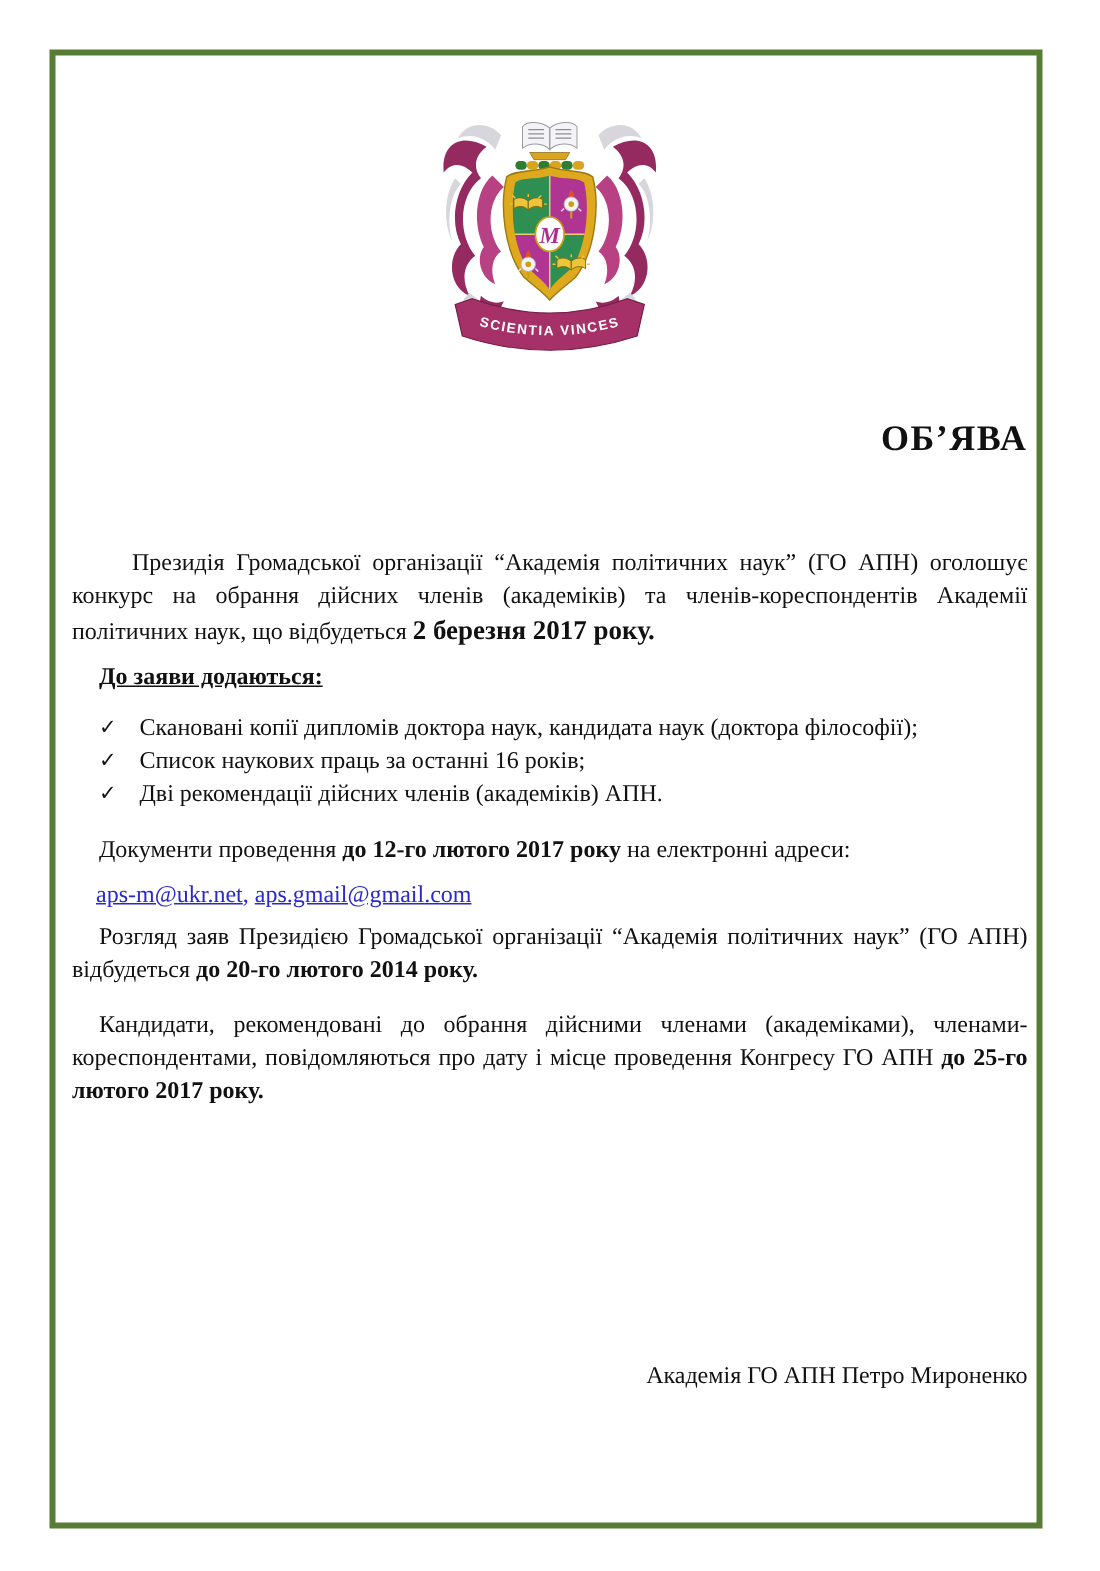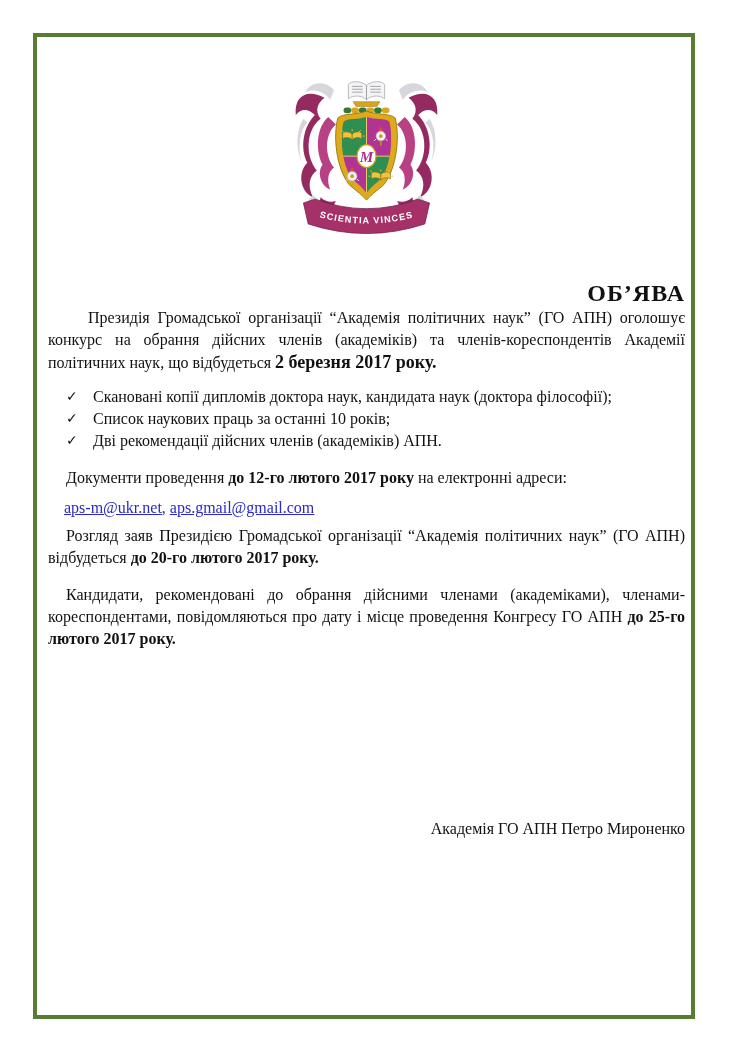--- a/index.html
+++ b/index.html
@@ -40,21 +40,21 @@
     line-height: 28px;
     font-weight: bold;
     letter-spacing: 1px;
   }
   .par {
     margin: 0;
     font-size: 16px;
     line-height: 22px;
     text-align: justify;
   }
-  .p-intro     { text-indent: 40px; }
+  .p-intro     { margin-top: 58px; text-indent: 40px; }
   .p-candidates{ margin-top: 15px; text-indent: 18px; }
   .b-big       { font-weight: bold; font-size: 18px; }
   b            { font-weight: bold; }
   .attach-heading {
     margin: 8px 0 0 18px;
     font-size: 16px;
     line-height: 22px;
     font-weight: bold;
     text-decoration: underline;
   }
@@ -173,41 +173,42 @@
           </text>
         </g>
       </svg>
     </div>
 
     <div class="doc-title">ОБ’ЯВА</div>
 
     <p class="par p-intro"><span>Президія Громадської організації “Академія політичних наук” (ГО АПН) оголошує конкурс на обрання дійсних членів (академіків) та членів-кореспондентів Академії політичних наук, що відбудеться </span><span class="b-big">2 березня 2017 року.</span></p>
 
 
+    <div class="attach-heading">До заяви додаються:</div>
 
     <div class="checklist">
       <div class="check-item">
         <span class="check-mark">✓</span>
         <span>Скановані копії дипломів доктора наук, кандидата наук (доктора філософії);</span>
       </div>
       <div class="check-item">
         <span class="check-mark">✓</span>
-        <span>Список наукових праць за останні 10 років;</span>
+        <span>Список наукових праць за останні 16 років;</span>
       </div>
       <div class="check-item">
         <span class="check-mark">✓</span>
         <span>Дві рекомендації дійсних членів (академіків) АПН.</span>
       </div>
     </div>
 
     <p class="par p-documents"><span>Документи проведення </span><b>до 12-го лютого 2017 року</b><span> на електронні адреси:</span></p>
 
     <p class="emails"><a class="email-link">aps-m@ukr.net</a><span class="email-sep">, </span><a class="email-link">aps.gmail@gmail.com</a></p>
 
-    <p class="par p-review"><span>Розгляд заяв Президією Громадської організації “Академія політичних наук” (ГО АПН) відбудеться </span><b>до 20-го лютого 2017 року.</b></p>
+    <p class="par p-review"><span>Розгляд заяв Президією Громадської організації “Академія політичних наук” (ГО АПН) відбудеться </span><b>до 20-го лютого 2014 року.</b></p>
 
     <p class="par p-congress"><span>Кандидати, рекомендовані до обрання дійсними членами (академіками), членами-кореспондентами, повідомляються про дату і місце проведення Конгресу ГО АПН </span><b>до 25-го лютого 2017 року.</b></p>
 
     <div class="signatures">
       <div>Академія ГО АПН Петро Мироненко</div>
       
     </div>
 
   </div>
 </div>

